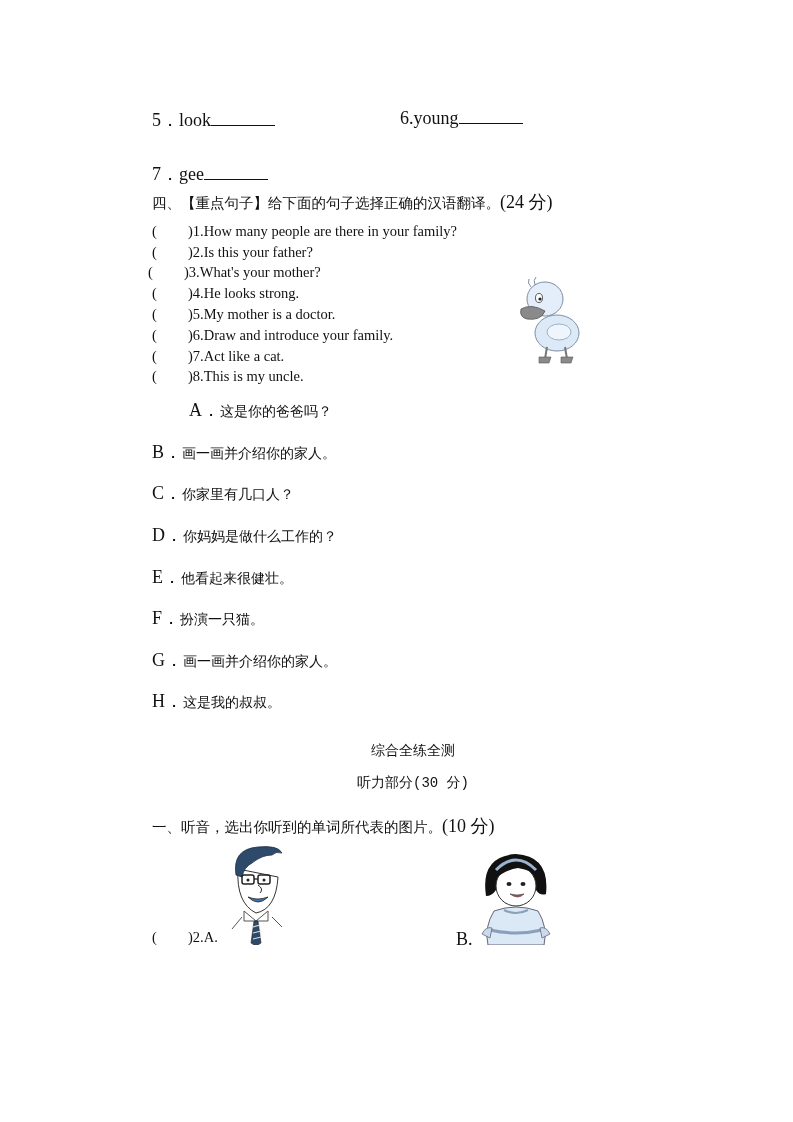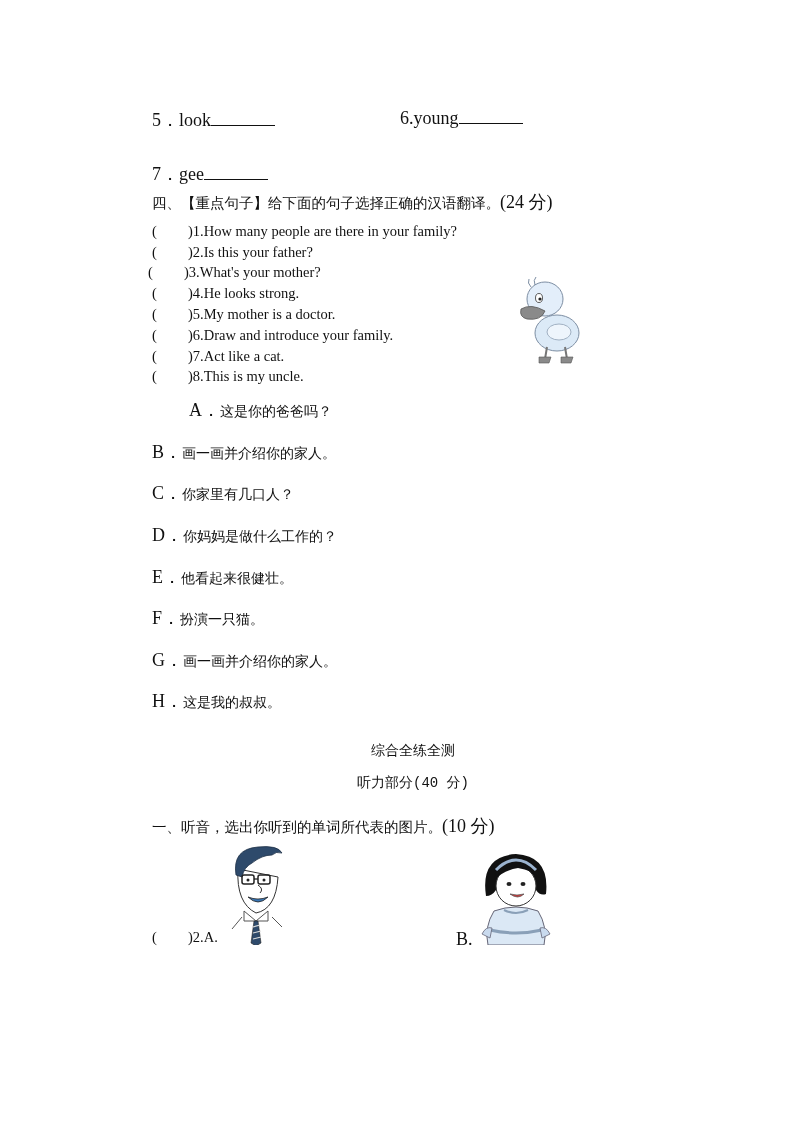--- a/index.html
+++ b/index.html
@@ -109,21 +109,21 @@
 </div>
 <div class="abs" style="left:152px; top:648px;">
   <span class="t14">G</span><span class="t14">．</span><span class="cn">画一画并介绍你的家人。</span>
 </div>
 <div class="abs" style="left:152px; top:689px;">
   <span class="t14">H</span><span class="t14">．</span><span class="cn">这是我的叔叔。</span>
 </div>
 
 <div class="center cn" style="top:742px;">综合全练全测</div>
 <div class="center" style="top:773px;">
-  <span class="cn">听力部分(40 分)</span>
+  <span class="cn">听力部分(30 分)</span>
 </div>
 
 <div class="abs" style="left:152px; top:814px;">
   <span class="cn" style="font-size:14.5px;">一、听音，选出你听到的单词所代表的图片。</span><span class="t14">(10 分)</span>
 </div>
 
 <div class="q-row" style="top:929px;">
   <span class="open">(</span>
   <span class="close"><span>)</span><span>2.A.</span></span>
 </div>

